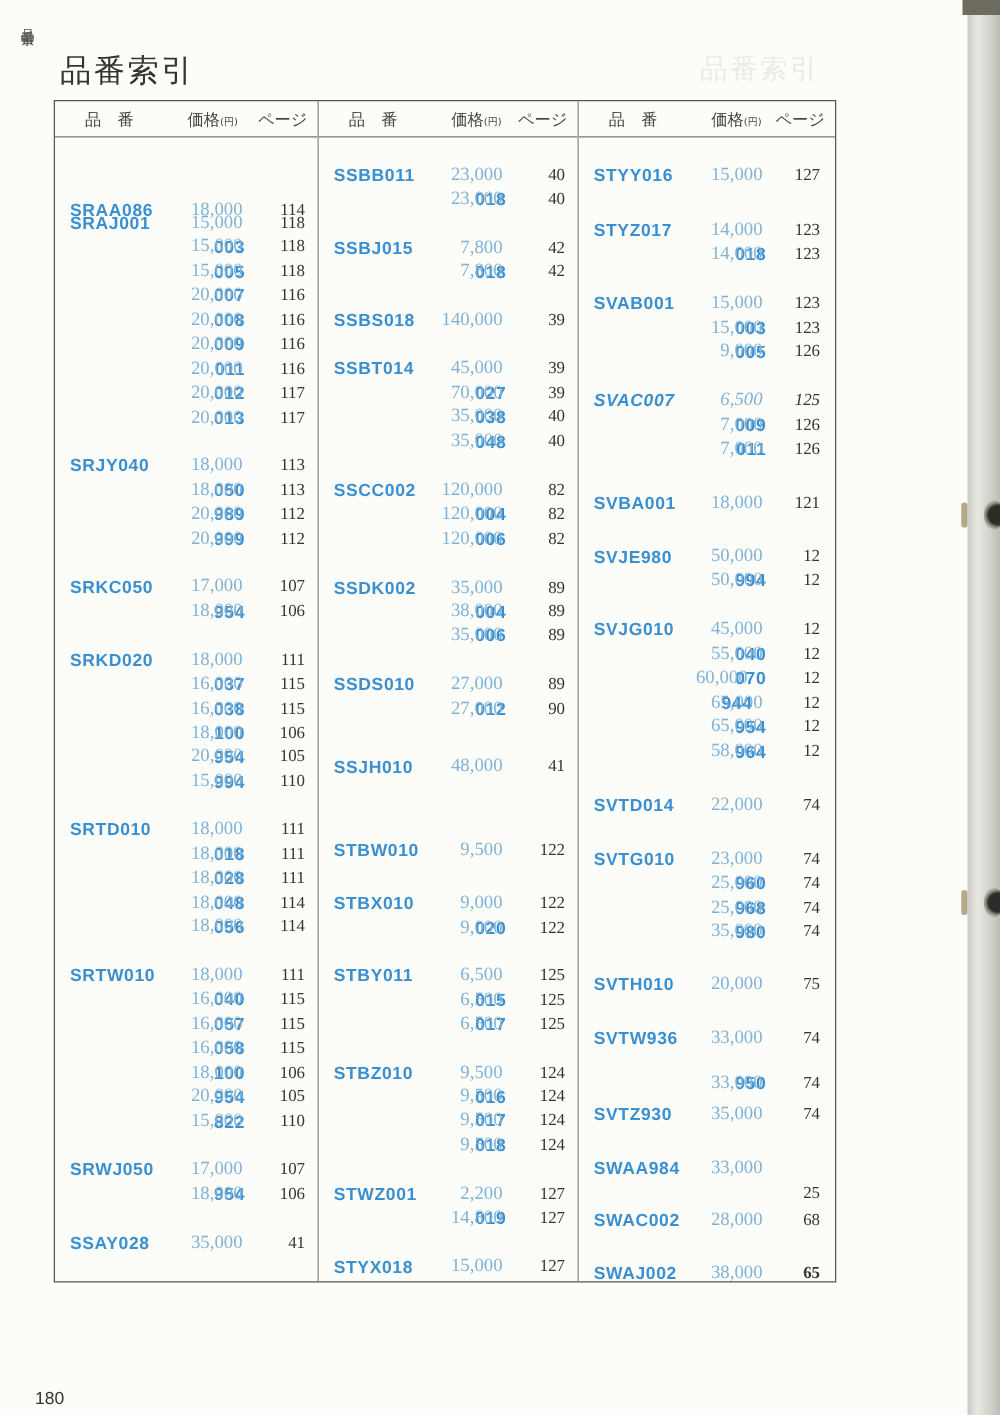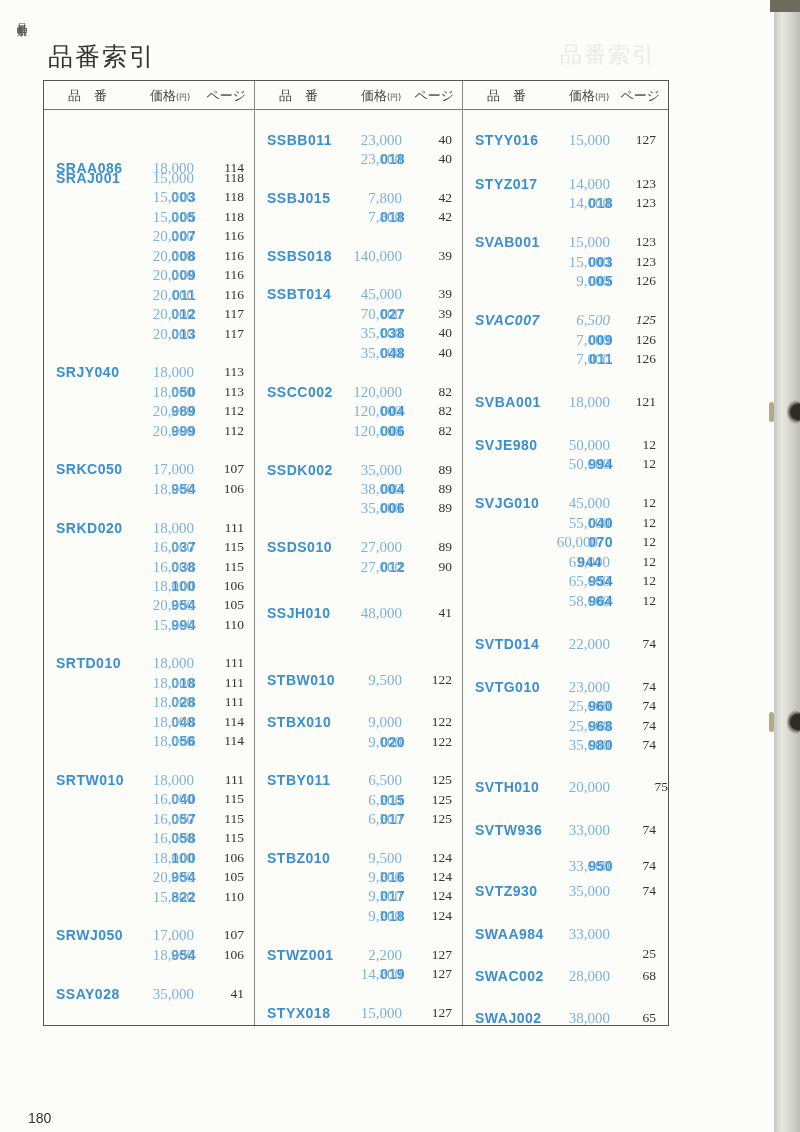--- a/index.html
+++ b/index.html
@@ -562,21 +562,21 @@
             <span class="pg" style="right: 12px;">74</span>
           </div>
           <div class="row" style="top: 627px;">
             <span class="part sub" style="right: 55px;">980</span>
             <span class="price" style="right: 58px;">35,000</span>
             <span class="pg" style="right: 12px;">74</span>
           </div>
           <div class="row" style="top: 669px;">
             <span class="part base">SVTH010</span>
             <span class="price" style="right: 58px;">20,000</span>
-            <span class="pg" style="right: 0;">75</span>
+            <span class="pg" style="right: 12px;">75</span>
           </div>
           <div class="row" style="top: 712px;">
             <span class="part base">SVTW936</span>
             <span class="price" style="right: 58px;">33,000</span>
             <span class="pg" style="right: 12px;">74</span>
           </div>
           <div class="row" style="top: 716px; margin-top: 32px;">
             <span class="part sub" style="right: 55px;">950</span>
             <span class="price" style="right: 58px;">33,000</span>
             <span class="pg" style="right: 12px;">74</span>
@@ -592,21 +592,21 @@
             <span class="pg" style="right: 12px; margin-top: 20px;">25</span>
           </div>
           <div class="row" style="top: 858px;">
             <span class="part base">SWAC002</span>
             <span class="price" style="right: 58px;">28,000</span>
             <span class="pg" style="right: 12px;">68</span>
           </div>
           <div class="row" style="top: 900px;">
             <span class="part base">SWAJ002</span>
             <span class="price" style="right: 58px;">38,000</span>
-            <span class="pg" style="right: 12px;">65</span>
+            <span class="pg" style="right: 12px; font-weight: bold;">65</span>
           </div>
         </div>
 </div>
   </div>
 
   <div class="page-num">180</div>
 </div>
 
 <div class="edge"></div>
 <div class="edge-top"></div>

